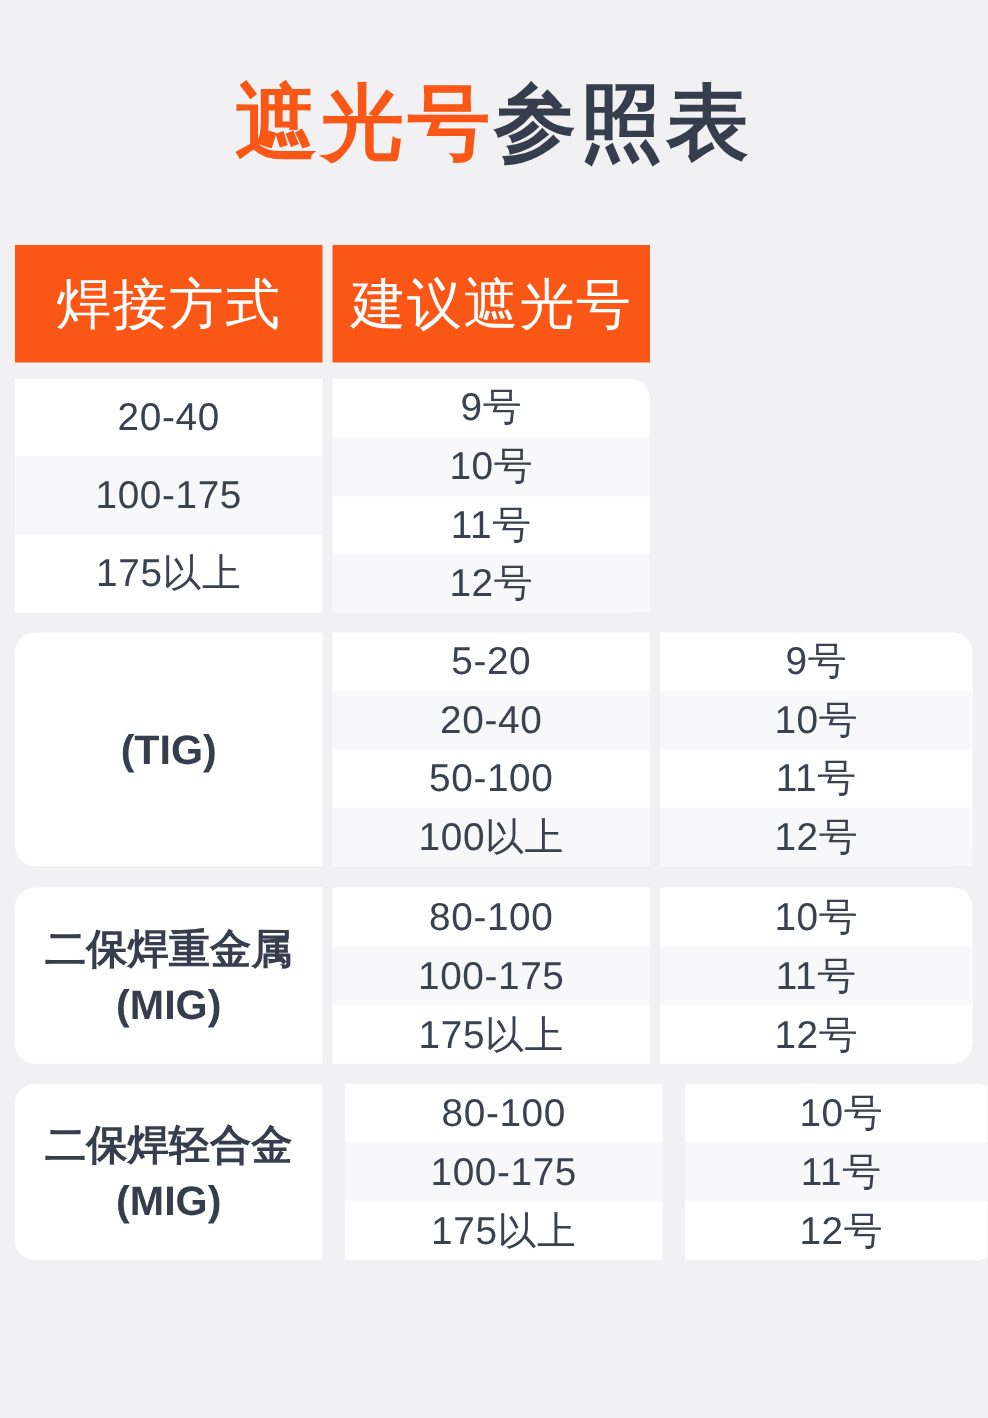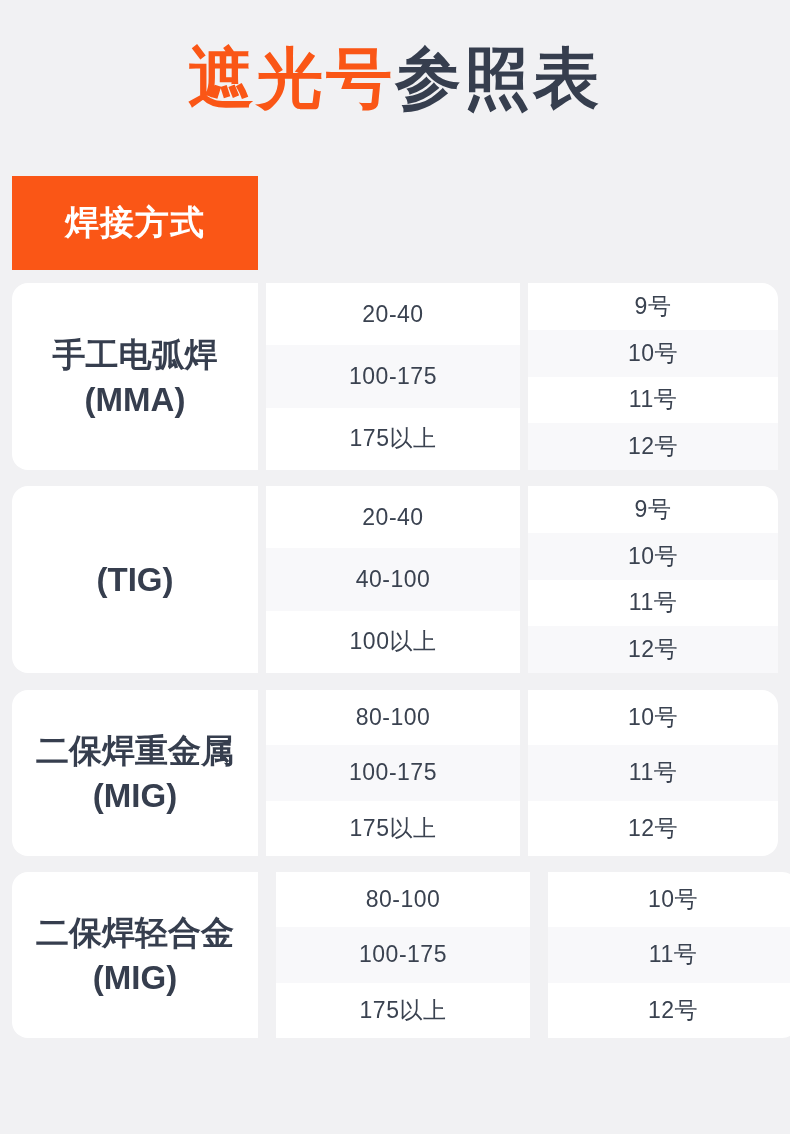--- a/index.html
+++ b/index.html
@@ -4,21 +4,21 @@
 <style>
   html, body { margin: 0; padding: 0; }
   body {
     width: 790px; height: 1134px;
     background: var(--page_bg, #F1F1F3);
     font-family: "Liberation Sans", "DejaVu Sans", sans-serif;
     overflow: hidden;
   }
   .title {
     margin: 0;
-    padding-top: 36px;
+    padding-top: 56px;
     height: 84px;
     text-align: center;
     font-size: 66px;
     line-height: 84px;
     font-weight: 800;
     letter-spacing: 3px;
     white-space: nowrap;
   }
   .title .t-orange { color: var(--accent, #FA5616); }
   .title .t-dark   { color: var(--ink, #363E4E); }
@@ -27,29 +27,29 @@
 
   .thead, .group {
     display: grid;
     grid-template-columns: 246px 254px 250px;
     column-gap: 8px;
   }
   .thead { height: 94px; }
   .th {
     background: var(--accent, #FA5616);
     color: #FFFFFF;
-    font-size: 34px;
-    font-weight: 700;
+    font-size: 44px;
+    font-weight: 400;
     letter-spacing: 1px;
     display: flex; align-items: center; justify-content: center;
   }
 
   .group { margin-top: 15px; }
   .group.g4 { height: 187px; margin-top: 13px; }
-  .group.g3 { height: 166px; }
+  .group.g3 { height: 141px; }
   .group.g4 + .group.g4 { margin-top: 16px; }
   .group.g3 { margin-top: 17px; }
   .group.g3 + .group.g3 { margin-top: 16px; gap: 18px; }
 
   .method {
     background: #FFFFFF;
     border-radius: 16px 0 0 16px;
     display: flex; flex-direction: column;
     align-items: center; justify-content: center;
     color: var(--ink, #363E4E);
@@ -59,63 +59,61 @@
     text-align: center;
   }
   .col {
     background: #FFFFFF;
     display: flex; flex-direction: column;
   }
   .col.last { border-radius: 0 16px 16px 0; }
   .row {
     flex: 1;
     display: flex; align-items: center; justify-content: center;
-    font-size: 23px;
+    font-size: 31px;
     font-weight: 500;
     color: var(--ink_soft, #3A4250);
     letter-spacing: 0.5px;
   }
   .row:nth-child(even) { background: var(--stripe, #F8F8FA); }
 </style>
 </head>
 <body>
 
 <h1 class="title"><span class="t-orange">遮光号</span><span class="t-dark">参照表</span></h1>
 
 <div class="tbl">
 
   <div class="thead">
     <div class="th">焊接方式</div>
+    <div class="th">建议遮光号</div>
   </div>
 
   <section class="group g4">
-    <div class="method">
-      <div>手工电弧焊</div>
-      <div>(MMA)</div>
-    </div>
     <div class="col">
       <div class="row">20-40</div>
       <div class="row">100-175</div>
       <div class="row">175以上</div>
     </div>
     <div class="col last">
       <div class="row">9号</div>
       <div class="row">10号</div>
       <div class="row">11号</div>
       <div class="row">12号</div>
     </div>
   </section>
 
   <section class="group g4">
     <div class="method">
       <div>(TIG)</div>
     </div>
     <div class="col">
+      <div class="row">5-20</div>
       <div class="row">20-40</div>
-      <div class="row">40-100</div>
+      <div class="row">50-100</div>
       <div class="row">100以上</div>
     </div>
     <div class="col last">
       <div class="row">9号</div>
       <div class="row">10号</div>
       <div class="row">11号</div>
       <div class="row">12号</div>
     </div>
   </section>
 

